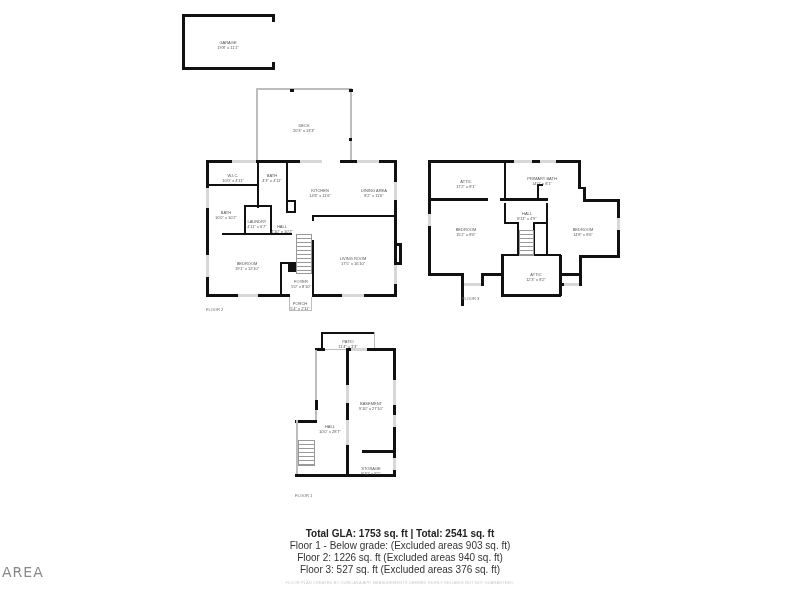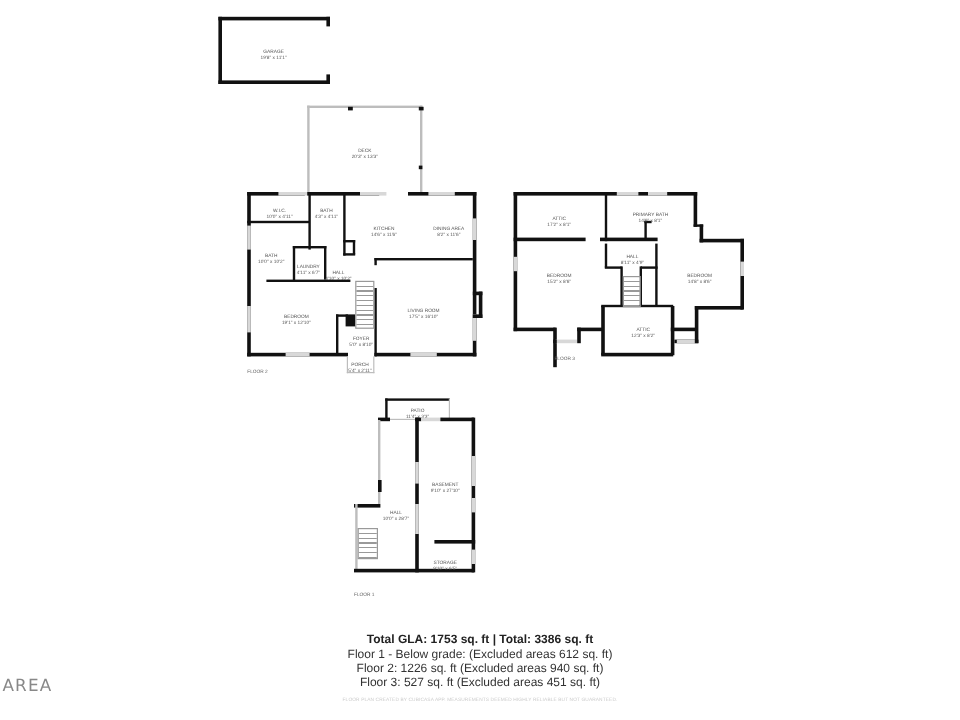--- a/index.html
+++ b/index.html
@@ -181,19 +181,19 @@
   <div class="wall" style="left:362px;top:450px;width:34px;height:3px;"></div>
   <div class="stairs" style="left:298px;top:440px;width:15px;height:24px;"></div>
 
   <div class="lbl" style="left:371px;top:401px;"><span>BASEMENT</span><span class="dim">9'10" x 27'10"</span></div>
   <div class="lbl" style="left:330px;top:424px;"><span>HALL</span><span class="dim">10'0" x 28'7"</span></div>
   <div class="lbl" style="left:371px;top:466px;"><span>STORAGE</span><span class="dim">9'10" x 6'5"</span></div>
 
   <div class="floorlbl" style="left:295px;top:493px;">FLOOR 1</div>
 </div>
 
-<div class="summary s-title">Total GLA: 1753 sq. ft | Total: 3386 sq. ft</div>
-<div class="summary s-line" style="top:540px;">Floor 1 - Below grade: (Excluded areas 612 sq. ft)</div>
+<div class="summary s-title">Total GLA: 1753 sq. ft | Total: 2541 sq. ft</div>
+<div class="summary s-line" style="top:540px;">Floor 1 - Below grade: (Excluded areas 903 sq. ft)</div>
 <div class="summary s-line" style="top:552px;">Floor 2: 1226 sq. ft (Excluded areas 940 sq. ft)</div>
-<div class="summary s-line" style="top:564px;">Floor 3: 527 sq. ft (Excluded areas 451 sq. ft)</div>
+<div class="summary s-line" style="top:564px;">Floor 3: 527 sq. ft (Excluded areas 376 sq. ft)</div>
 <div class="summary disclaimer">FLOOR PLAN CREATED BY CUBICASA APP. MEASUREMENTS DEEMED HIGHLY RELIABLE BUT NOT GUARANTEED.</div>
 
 <div class="logo">AREA</div>
 
 </body></html>

